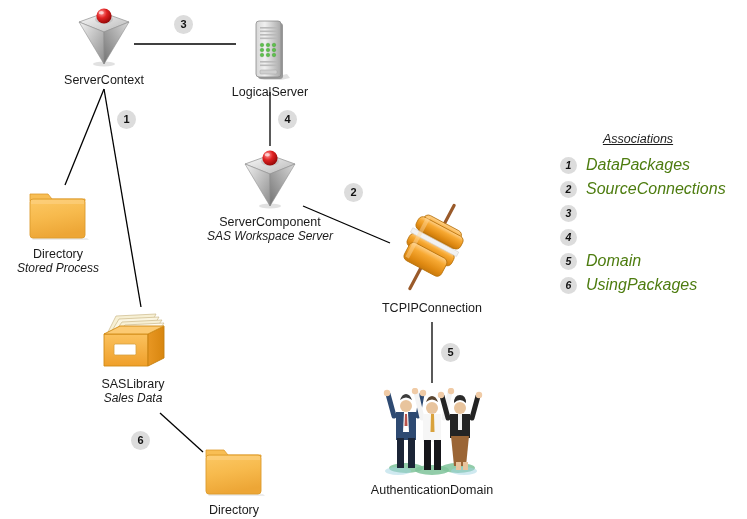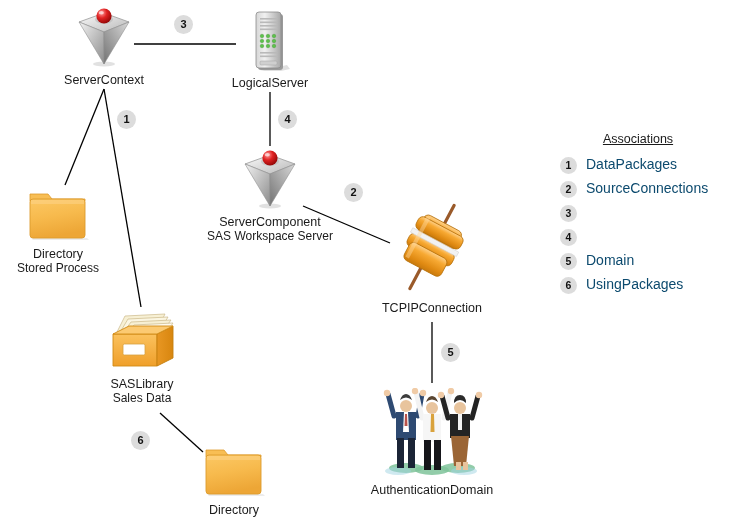--- a/index.html
+++ b/index.html
@@ -26,20 +26,21 @@
     font-size: 12.5px;
     line-height: 13.5px;
     color: #1a1a1a;
     white-space: nowrap;
   }
   .node .sublabel {
     font-size: 12px;
     line-height: 13.5px;
     color: #1a1a1a;
     white-space: nowrap;
+    font-style: italic;
   }
   .icon-wrap {
     display: block;
     margin: 0 auto 2px auto;
   }
 
   
   .badge {
     position: absolute;
     width: 19px;
@@ -53,20 +54,21 @@
     text-align: center;
     font-family: "Liberation Sans", sans-serif;
   }
 
   
   #legend {
     position: absolute;
     left: 552px;
     top: 132px;
     width: 190px;
+    font-style: italic;
   }
   #legend .legend-title {
     font-size: 12.5px;
     text-decoration: underline;
     text-align: center;
     margin: 0 0 9px 36px;
     color: #1a1a1a;
     width: 100px;
   }
   .legend-row {
@@ -84,23 +86,23 @@
     color: #111111;
     font-size: 10.5px;
     font-weight: bold;
     line-height: 17px;
     text-align: center;
   }
   .legend-text {
     position: absolute;
     left: 34px;
     top: 1px;
-    font-size: 14px;
+    font-size: 16px;
     line-height: 17px;
-    color: #0c4a6e;
+    color: #4d7c0f;
     white-space: nowrap;
   }
 
   svg.lines {
     position: absolute;
     left: 0;
     top: 0;
     width: 747px;
     height: 519px;
     pointer-events: none;
@@ -155,21 +157,21 @@
         <polygon points="6,16 31,26 31,58" fill="url(#pyrL1)" stroke="#8f8f8f" stroke-width="0.6"></polygon>
         <polygon points="56,16 31,26 31,58" fill="url(#pyrR1)" stroke="#8f8f8f" stroke-width="0.6"></polygon>
         <ellipse cx="31" cy="13.5" rx="9" ry="4.2" fill="#b0b0b0" opacity="0.5"></ellipse>
         <circle cx="31" cy="10" r="7.6" fill="url(#sph1)"></circle>
         <ellipse cx="28.3" cy="6.8" rx="2.6" ry="1.7" fill="#ffffff" opacity="0.6"></ellipse>
       </svg>
     </span>
     <div class="label">ServerContext</div>
   </div>
 
-  <div class="node" style="left:214px; top:9px; width:112px;">
+  <div class="node" style="left:214px; top:18px; width:112px;">
     <span class="icon-wrap">
       <svg width="56" height="62" viewBox="0 0 56 62" xmlns="http://www.w3.org/2000/svg">
         <defs>
           <linearGradient id="twr" x1="0" y1="0" x2="1" y2="0">
             <stop offset="0" stop-color="#d6d6d6"></stop>
             <stop offset="0.35" stop-color="#f0f0f0"></stop>
             <stop offset="1" stop-color="#a8a8a8"></stop>
           </linearGradient>
         </defs>
         <polygon points="18,62 45,56 48,60 20,66" fill="#c2c2c2" opacity="0.5"></polygon>
@@ -275,21 +277,21 @@
         <path d="M8 56 L64 56 L66 58 L10 58 Z" fill="#d9d9d9" opacity="0.5"></path>
         <path d="M7 12 L25 12 L29 17 L62 17 L62 19 L7 19 Z" fill="#f8be54" stroke="#dd9b2c" stroke-width="0.8"></path>
         <rect x="7" y="17" width="55" height="39" rx="3" fill="url(#fld1)" stroke="#dd9b2c" stroke-width="0.9"></rect>
         <path d="M8 18 L61 18 L61 22 L8 22 Z" fill="#fdd489" opacity="0.55"></path>
       </svg>
     </span>
     <div class="label">Directory</div>
     <div class="sublabel">Stored Process</div>
   </div>
 
-  <div class="node" style="left:87px; top:308px; width:110px;">
+  <div class="node" style="left:78px; top:308px; width:110px;">
     <span class="icon-wrap">
       <svg width="78" height="64" viewBox="0 0 78 64" xmlns="http://www.w3.org/2000/svg">
         <defs>
           <linearGradient id="boxF" x1="0" y1="0" x2="0" y2="1">
             <stop offset="0" stop-color="#fbc25e"></stop>
             <stop offset="1" stop-color="#ef9f2a"></stop>
           </linearGradient>
           <linearGradient id="boxS" x1="0" y1="0" x2="1" y2="0">
             <stop offset="0" stop-color="#e89723"></stop>
             <stop offset="1" stop-color="#d8860f"></stop>

